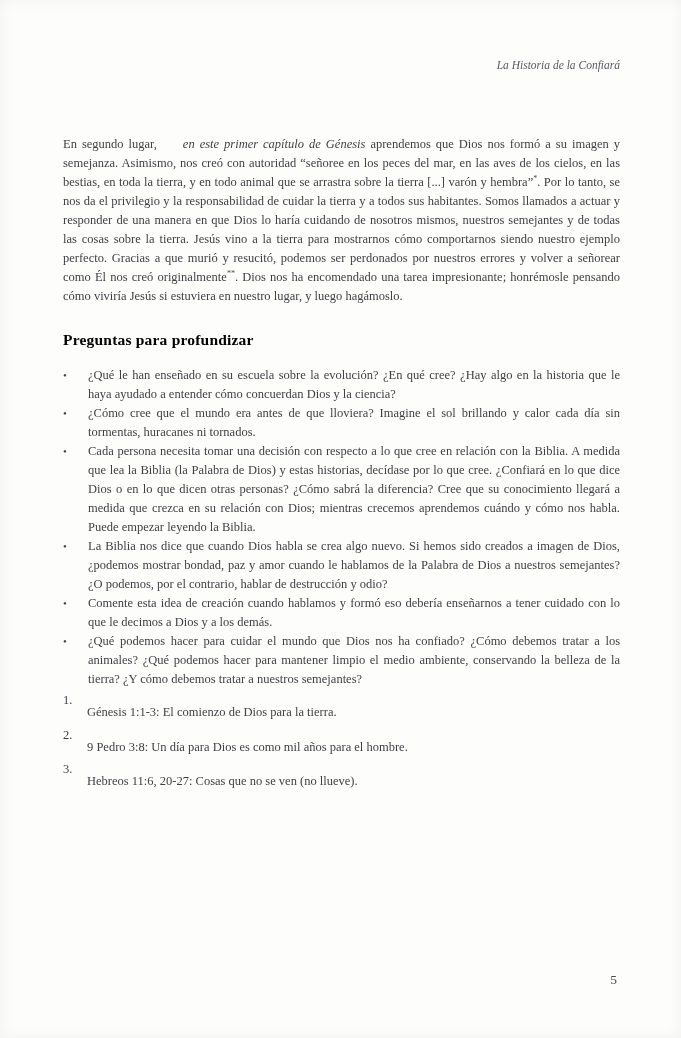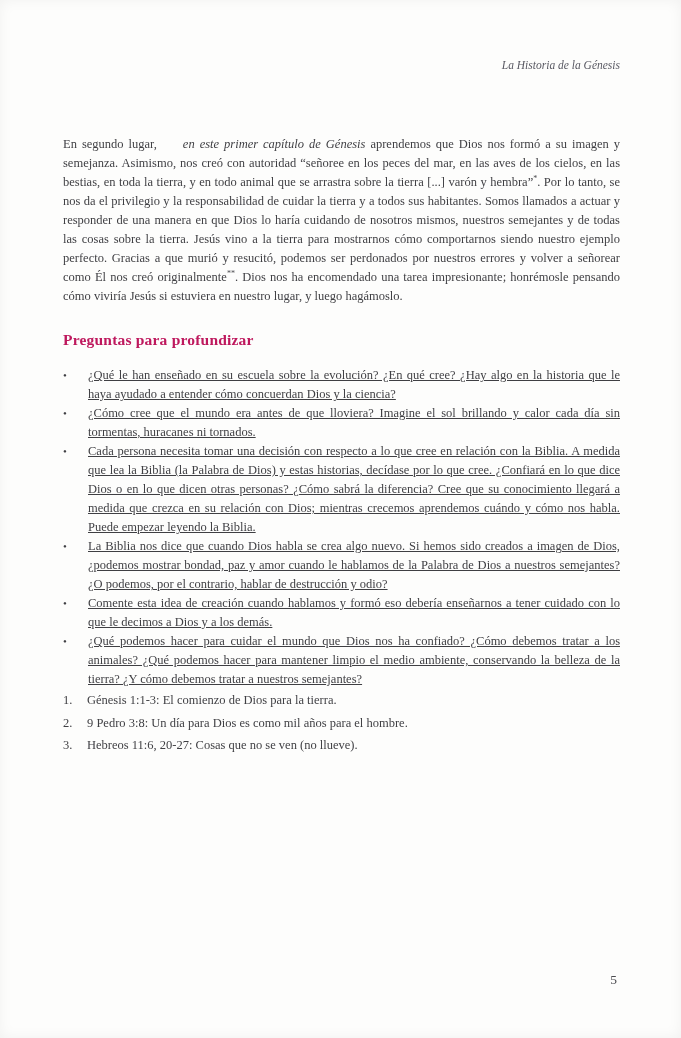--- a/index.html
+++ b/index.html
@@ -41,21 +41,21 @@
   p.intro i { font-style: italic; margin-left: 21px; }
   sup.footnote {
     font-size: 8px;
     line-height: 0;
     color: #4a4a4e;
   }
   h2.section-heading {
     margin: 25px 0 17px 0;
     font-size: 15.5px;
     font-weight: bold;
-    color: #be185d;
+    color: #000000;
     letter-spacing: 0.2px;
   }
   ul.questions {
     list-style: none;
     margin: 0;
     padding: 0;
     font-size: 12.5px;
     line-height: 19px;
   }
   ul.questions li {
@@ -64,52 +64,51 @@
   }
   ul.questions .bullet {
     flex: 0 0 25px;
     font-size: 11px;
     line-height: 19px;
     color: #3f3f43;
   }
   ul.questions .li-text {
     flex: 1;
     text-align: justify;
-    text-decoration: underline;
   }
   ol.study {
     list-style: none;
     margin: 0;
     padding: 0;
     font-size: 12.5px;
     line-height: 22.5px;
   }
   ol.study li {
     display: flex;
     align-items: flex-start;
   }
   ol.study .num {
     flex: 0 0 24px;
     color: #3f3f43;
   }
-  ol.study .item-text { flex: 1; }
+  ol.study .item-text { flex: 1; margin-top: 12px; }
   .page-number {
     position: absolute;
     right: 64px;
     bottom: 50px;
     font-size: 13.5px;
     color: #4a4a4e;
   }
 </style>
 </head>
 <body>
 
 <div class="page">
 
-  <div class="running-header">La Historia de la Génesis</div>
+  <div class="running-header">La Historia de la Confiará</div>
 
   <div class="body-text">
 
     <p class="intro"><span>En segundo lugar, </span><i>en este primer capítulo de Génesis</i><span> aprendemos que Dios nos formó a su imagen y semejanza. Asimismo, nos creó con autoridad “señoree en los peces del mar, en las aves de los cielos, en las bestias, en toda la tierra, y en todo animal que se arrastra sobre la tierra [...] varón y hembra”</span><sup class="footnote">*</sup><span>. Por lo tanto, se nos da el privilegio y la responsabilidad de cuidar la tierra y a todos sus habitantes. Somos llamados a actuar y responder de una manera en que Dios lo haría cuidando de nosotros mismos, nuestros semejantes y de todas las cosas sobre la tierra. Jesús vino a la tierra para mostrarnos cómo comportarnos siendo nuestro ejemplo perfecto. Gracias a que murió y resucitó, podemos ser perdonados por nuestros errores y volver a señorear como Él nos creó originalmente</span><sup class="footnote">**</sup><span>. Dios nos ha encomendado una tarea impresionante; honrémosle pensando cómo viviría Jesús si estuviera en nuestro lugar, y luego hagámoslo.</span></p>
 
     <h2 class="section-heading">Preguntas para profundizar</h2>
 
     <ul class="questions">
       <li>
         <span class="bullet">•</span>

